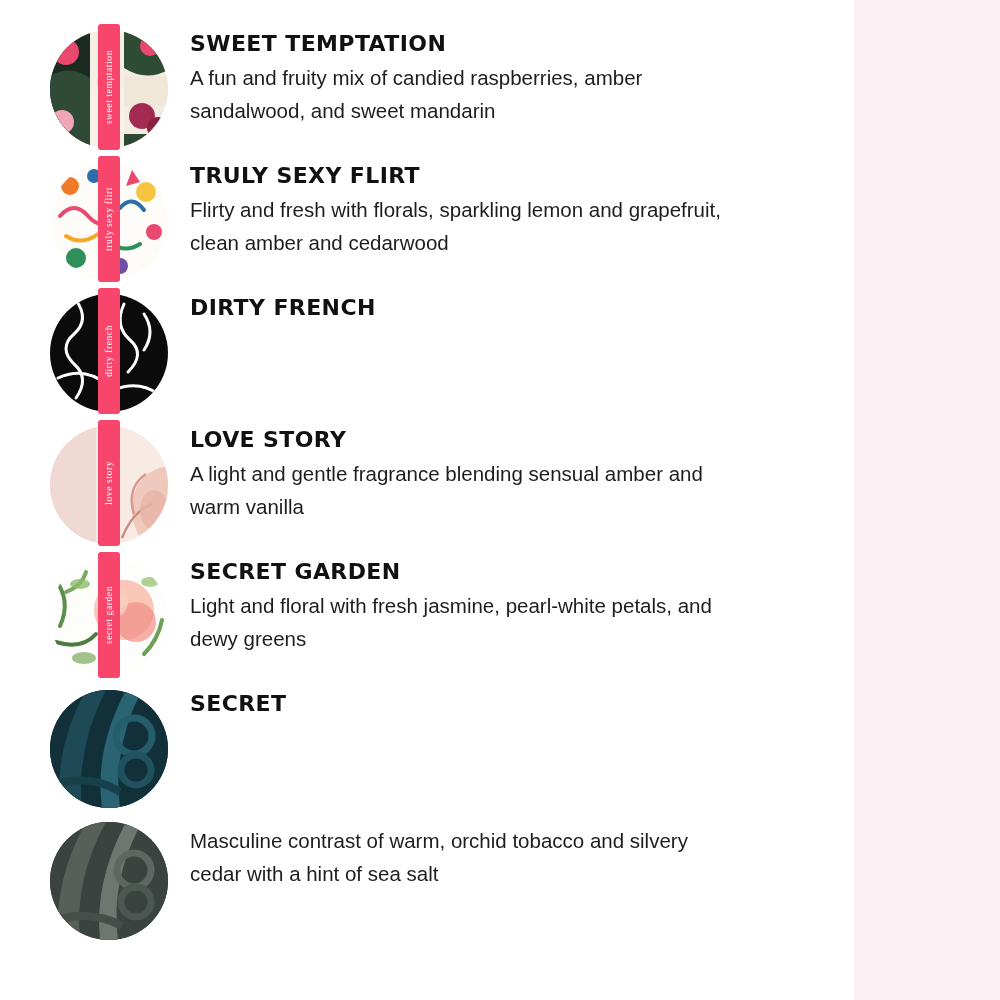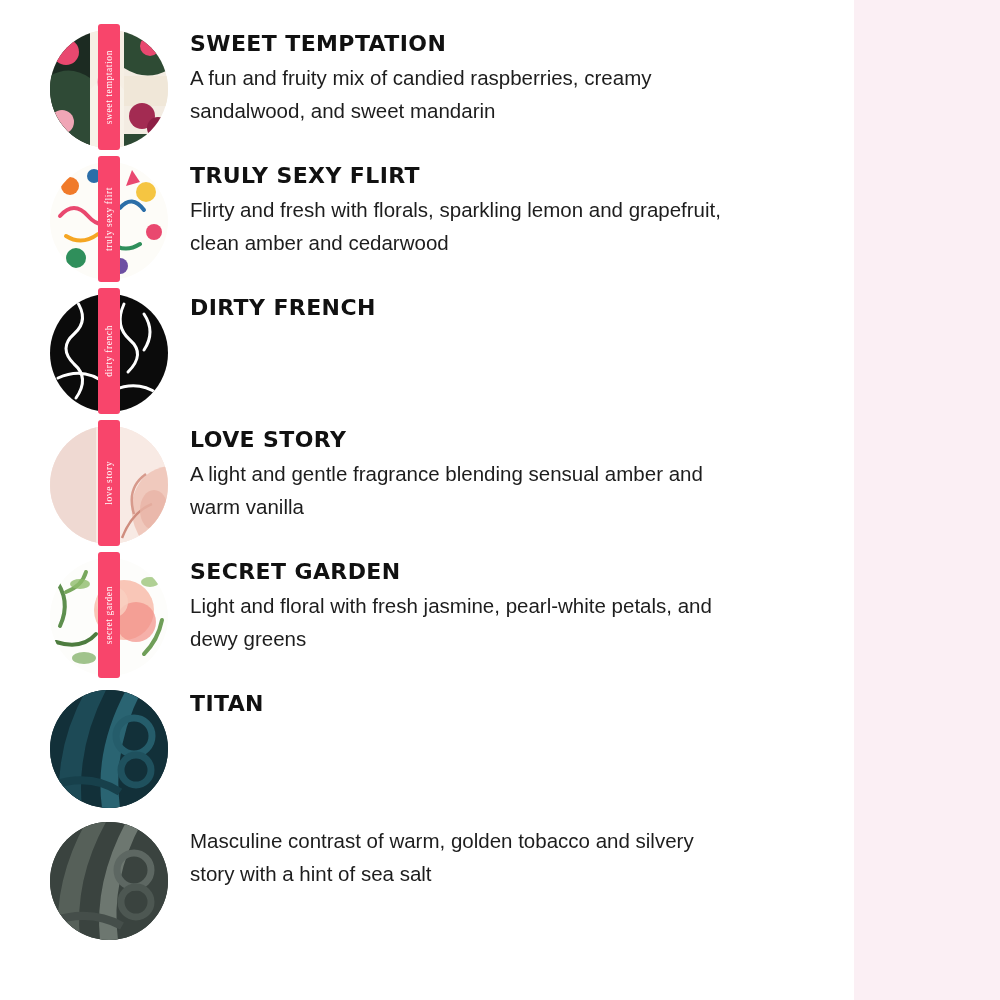--- a/index.html
+++ b/index.html
@@ -132,21 +132,21 @@
             <path d="M40 60 q18 -22 34 0 v58 H40 Z" fill="#f7f2e9"></path>
             <circle cx="57" cy="52" r="10" fill="#f4b9c6"></circle>
           </svg>
         </div>
         <div class="label-strip">
           <span class="strip-text">sweet temptation</span>
         </div>
       </div>
       <div class="text-col">
         <h2 class="item-title">SWEET TEMPTATION</h2>
-        <p class="item-desc">A fun and fruity mix of candied raspberries, creamy sandalwood, and sweet mandarin</p>
+        <p class="item-desc">A fun and fruity mix of candied raspberries, amber sandalwood, and sweet mandarin</p>
       </div>
     </div>
 
     <div class="item">
       <div class="thumb-wrap">
         <div class="thumb">
           <svg viewBox="0 0 118 118" xmlns="http://www.w3.org/2000/svg">
             <rect width="118" height="118" fill="#fdfcf8"></rect>
             <circle cx="20" cy="24" r="9" fill="#f07a2a"></circle>
             <circle cx="44" cy="14" r="7" fill="#2b6ea8"></circle>
@@ -251,37 +251,37 @@
             <path d="M10 118 q-6 -60 26 -118 h20 q-30 58 -24 118 Z" fill="#1d4a56"></path>
             <path d="M52 118 q-8 -58 24 -118 h16 q-30 58 -22 118 Z" fill="#2a6472"></path>
             <circle cx="84" cy="46" r="18" fill="none" stroke="#255d6b" stroke-width="7"></circle>
             <circle cx="84" cy="78" r="14" fill="none" stroke="#1b4personally" stroke-width="0"></circle>
             <circle cx="86" cy="80" r="15" fill="none" stroke="#1f515e" stroke-width="7"></circle>
             <path d="M0 96 q40 -14 70 6" stroke="#17404b" stroke-width="8" fill="none"></path>
           </svg>
         </div>
       </div>
       <div class="text-col">
-        <h2 class="item-title">TITAN</h2>
+        <h2 class="item-title">SECRET</h2>
       </div>
     </div>
 
     <div class="item">
       <div class="thumb-wrap">
         <div class="thumb">
           <svg viewBox="0 0 118 118" xmlns="http://www.w3.org/2000/svg">
             <rect width="118" height="118" fill="#333c38"></rect>
             <path d="M0 0 H118 V118 H0 Z" fill="#3a433f"></path>
             <path d="M8 118 q-4 -60 28 -118 h20 q-32 58 -26 118 Z" fill="#566059"></path>
             <path d="M50 118 q-6 -58 26 -118 h16 q-32 58 -24 118 Z" fill="#6d7770"></path>
             <circle cx="84" cy="48" r="17" fill="none" stroke="#5d6762" stroke-width="7"></circle>
             <circle cx="86" cy="80" r="15" fill="none" stroke="#4d5752" stroke-width="7"></circle>
             <path d="M0 100 q40 -14 72 4" stroke="#454e4a" stroke-width="8" fill="none"></path>
           </svg>
         </div>
       </div>
       <div class="text-col">
-        <p class="item-desc">Masculine contrast of warm, golden tobacco and silvery story with a hint of sea salt</p>
+        <p class="item-desc">Masculine contrast of warm, orchid tobacco and silvery cedar with a hint of sea salt</p>
       </div>
     </div>
 
   </div>
 </div>
 
 </body></html>

